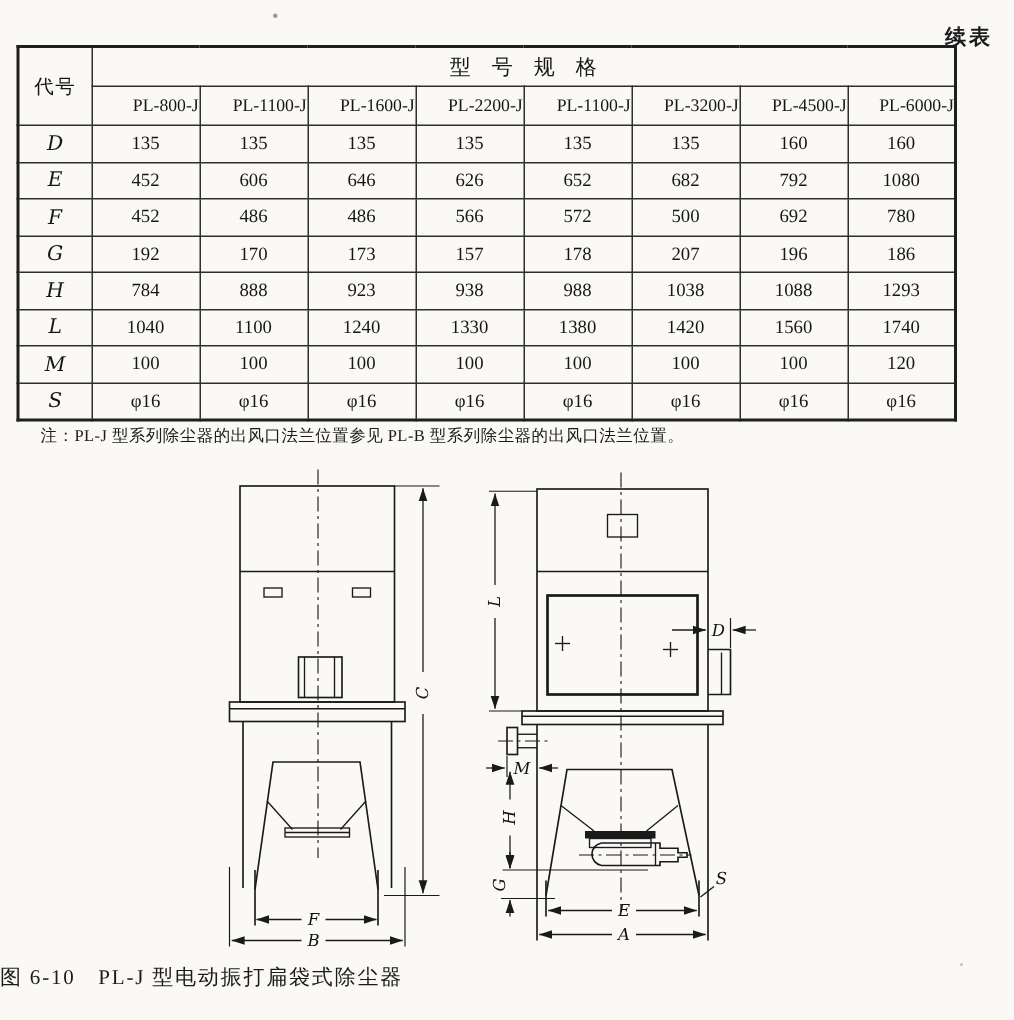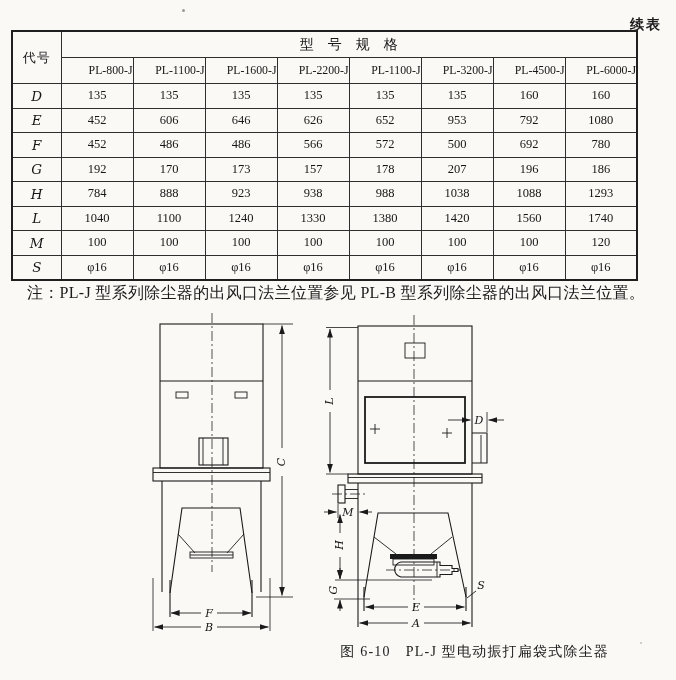--- a/index.html
+++ b/index.html
@@ -23,33 +23,33 @@
     border:1px solid #2e2e2e;text-align:center;vertical-align:middle;
     padding:0;font-size:12.5px;color:#161616;
   }
   .spec-table col.c0{width:49px;}
   td.corner{font-size:13px;letter-spacing:1px;}
   td.group{height:25px;font-size:14px;}
   td.model{height:25px;font-size:11.8px;text-align:right;}
   tr.data td{height:23.5px;}
   td.code{font-style:italic;font-size:13.5px;font-family:"DejaVu Serif","Liberation Serif",serif;}
   .note{
-    position:absolute;top:283px;left:27px;font-size:16px;letter-spacing:.3px;
+    position:absolute;top:283px;left:27px;font-size:11px;letter-spacing:.3px;
   }
   svg.drawing{position:absolute;top:300px;left:130px;}
   .ol{stroke:#1a1a1a;stroke-width:1.1;fill:none;}
   .thin{stroke:#1a1a1a;stroke-width:.9;fill:none;}
   .thick{stroke:#1a1a1a;stroke-width:1.8;fill:none;}
   .fillb{fill:#1a1a1a;stroke:none;}
   .cl{stroke:#1a1a1a;stroke-width:.75;fill:none;stroke-dasharray:10 3 2 3;}
   .dim{stroke:#1a1a1a;stroke-width:.85;fill:none;}
   .ext{stroke:#1a1a1a;stroke-width:.8;fill:none;}
   text.lbl{font:italic 11px "DejaVu Serif","Liberation Serif",serif;fill:#111;text-anchor:middle;}
   .caption{
-    position:absolute;top:643px;left:0;width:609px;text-align:right;
+    position:absolute;top:643px;left:0;width:609px;text-align:left;
     font-size:14px;letter-spacing:1.2px;
   }
 </style>
 </head>
 <body>
 
 <div class="continued">续表</div>
 <div class="speck" style="left:182px;top:9px;width:3px;height:3px;background:#9a9a96;"></div>
 <div class="speck" style="left:640px;top:642px;width:2px;height:2px;background:#c2c2be;"></div>
 
@@ -91,21 +91,21 @@
       <td>160</td>
       <td>160</td>
     </tr>
     <tr class="data">
       <td class="code">E</td>
       <td>452</td>
       <td>606</td>
       <td>646</td>
       <td>626</td>
       <td>652</td>
-      <td>953</td>
+      <td>682</td>
       <td>792</td>
       <td>1080</td>
     </tr>
     <tr class="data">
       <td class="code">F</td>
       <td>452</td>
       <td>486</td>
       <td>486</td>
       <td>566</td>
       <td>572</td>

